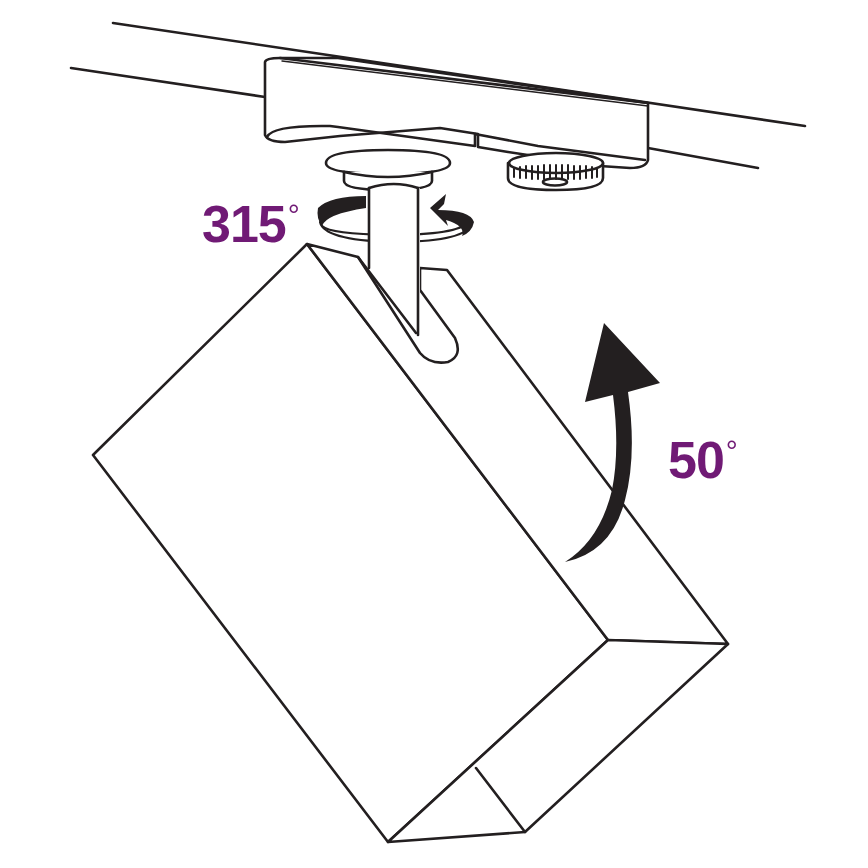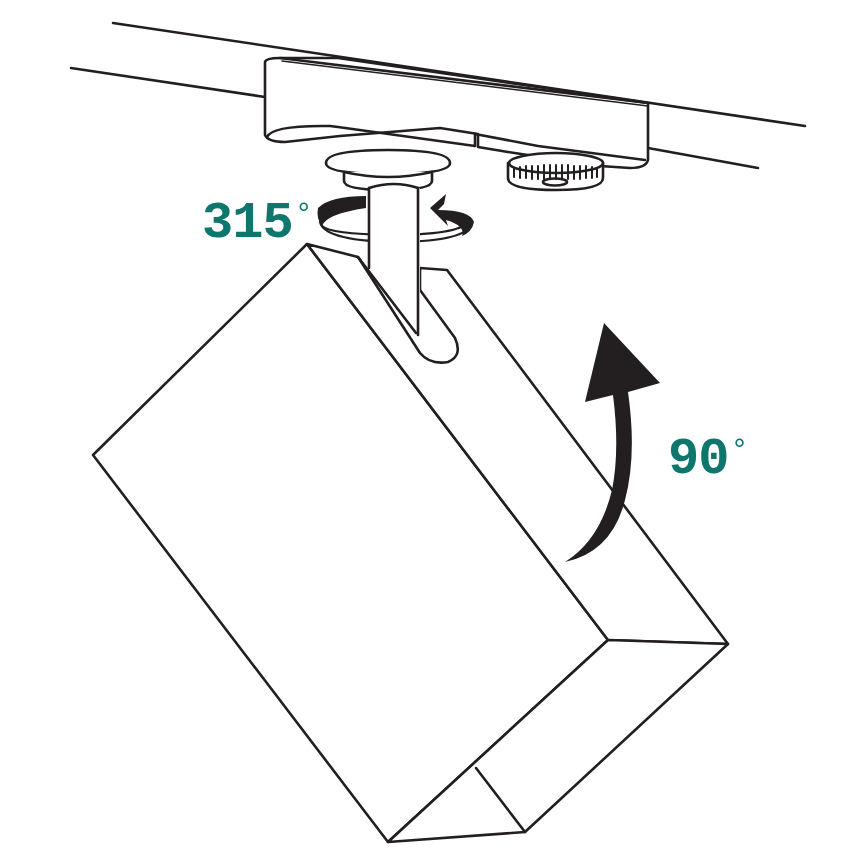--- a/index.html
+++ b/index.html
@@ -1,22 +1,22 @@
 <!DOCTYPE html>
 <html><head>
   <meta charset="utf-8">
   <style>
     html, body { margin: 0; padding: 0; background: #ffffff; }
     body { width: 868px; height: 868px; position: relative; overflow: hidden; }
     #diagram { position: absolute; left: 0; top: 0; width: 868px; height: 868px; }
     .label {
       position: absolute;
-      font-family: Liberation Mono, monospace;
+      font-family: Liberation Sans, sans-serif;
       font-weight: bold;
-      color: #0f766e;
+      color: #701a75;
       line-height: 1;
       white-space: nowrap;
     }
     #label-rotate { left: 202px; top: 198px; font-size: 52px; letter-spacing: -1px; }
     #label-tilt { left: 668px; top: 434px; font-size: 52px; letter-spacing: -1px; }
     .deg { font-weight: normal; font-size: 30px; vertical-align: top; position: relative; top: 2px; margin-left: 2px; }
   </style>
 </head>
 <body>
 
@@ -96,13 +96,13 @@
     </g>
   </g>
 
   <g>
     <path fill="#231f20" d="M565,562 Q612,552 625,500 Q637,455 628,392 L660,383 L604,323 L585,402 L613,395 Q620,450 612,490 Q600,540 565,562 Z"></path>
   </g>
 </svg>
 
 <div id="label-rotate" class="label"><span>315</span><span class="deg">°</span></div>
 
-<div id="label-tilt" class="label"><span>90</span><span class="deg">°</span></div>
+<div id="label-tilt" class="label"><span>50</span><span class="deg">°</span></div>
 
 </body></html>

